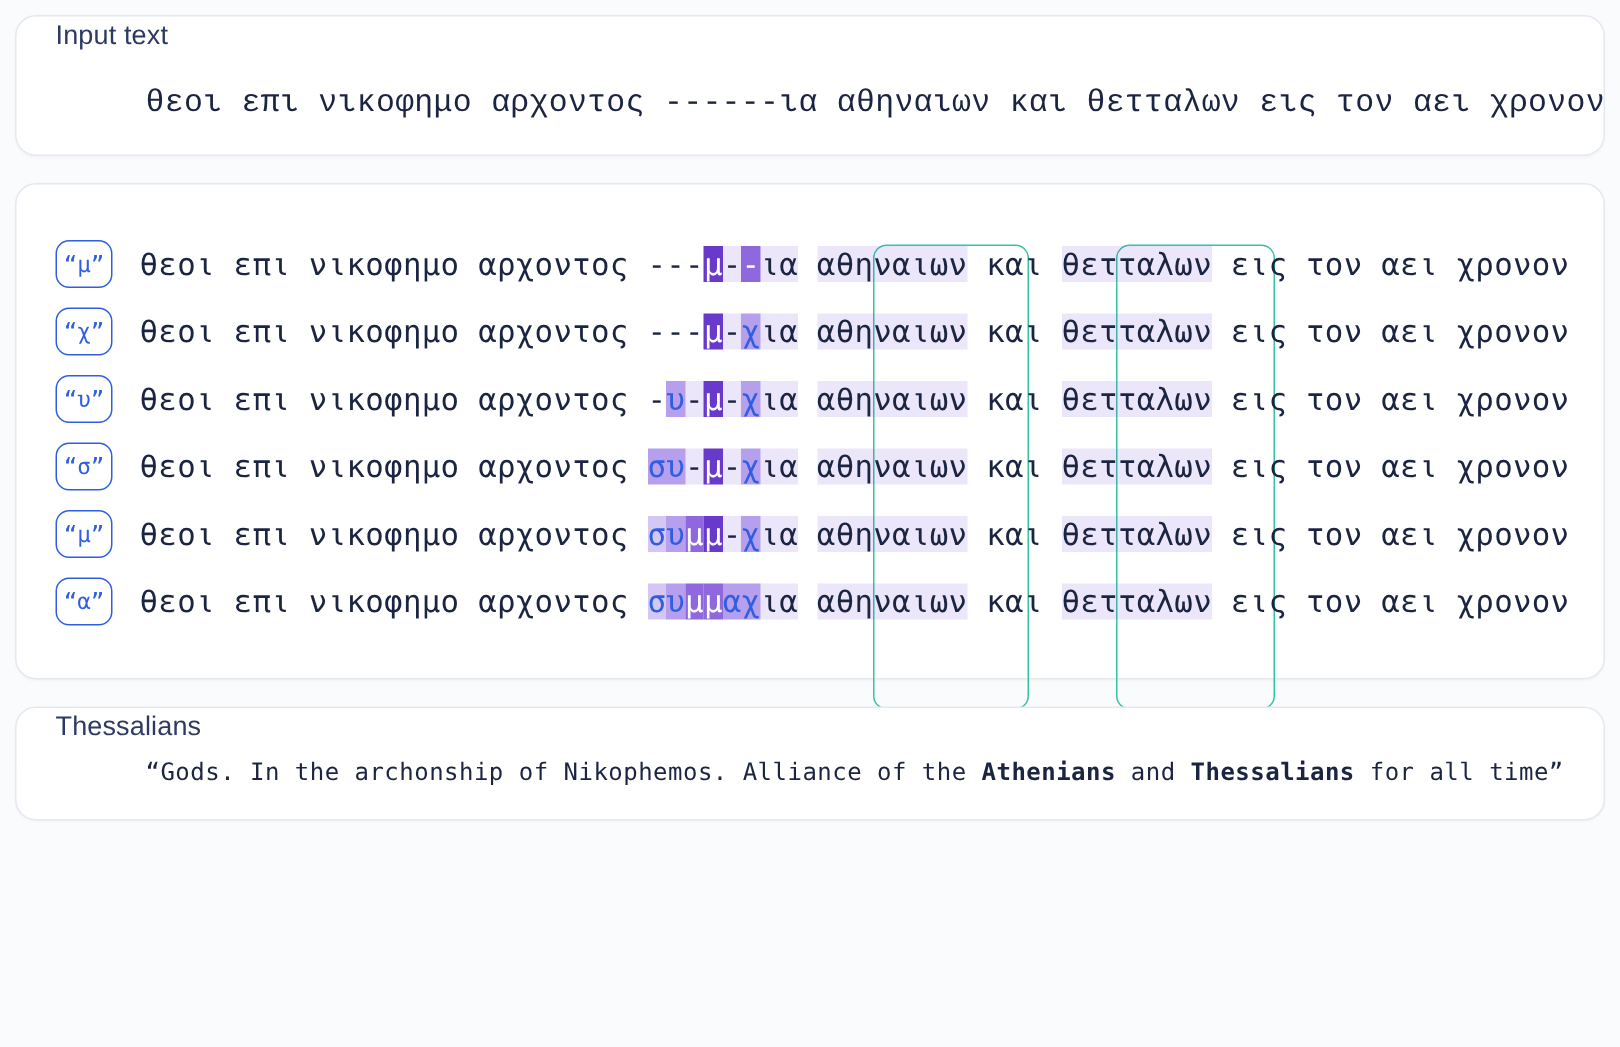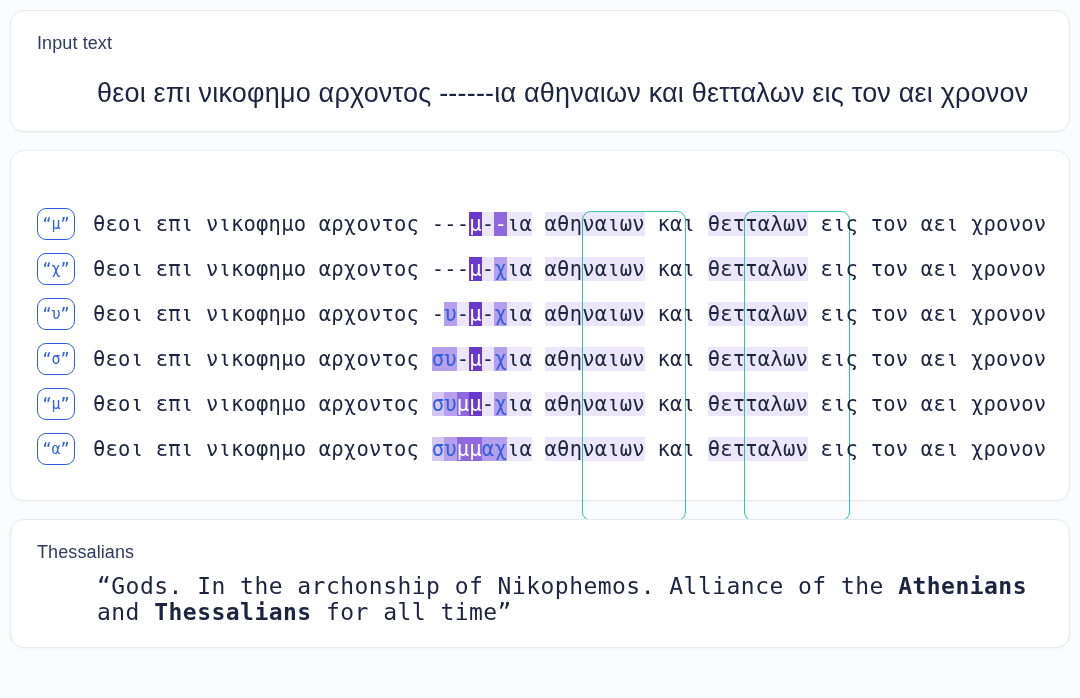--- a/index.html
+++ b/index.html
@@ -19,34 +19,34 @@
     --attn-border-soft:#37c2a6;
   }
   *{box-sizing:border-box}
   html,body{margin:0;padding:0;background:#fafbfc;}
   body{width:1080px;font-family:"Segoe UI","Helvetica Neue",Arial,sans-serif;color:var(--ink);padding:10px 10px 12px;}
   .card{
     background:var(--card-bg);
     border:1px solid var(--card-border);
     border-radius:14px;
     box-shadow:0 1px 2px rgba(20,30,60,0.03);
-    padding:22px 26px 22px;
+    padding:2px 26px 22px;
     margin-bottom:18px;
     position:relative;
   }
   .card-title{
     font-size:18px;
     font-weight:500;
     color:var(--ink2);
     letter-spacing:0.1px;
     margin-bottom:10px;
   }
   .greek-line{
-    font-family:Liberation Sans, sans-serif;
-    font-size:27px;
+    font-family:Liberation Mono, monospace;
+    font-size:21px;
     color:var(--ink);
     padding-left:60px;
     letter-spacing:0.2px;
     white-space:nowrap;
     margin-top:24px;
   }
   
   .rest-body{position:relative;padding-top:22px;}
   .row{
     display:flex;
@@ -86,21 +86,21 @@
   
   .attn-box{
     position:absolute;
     border:1.6px solid var(--attn-border);
     border-radius:9px;
     pointer-events:none;
   }
   
   .trans-text{
     font-family:"DejaVu Sans Mono","Menlo","Consolas",monospace;
-    font-size:23px;
+    font-size:16px;
     color:var(--ink);
     padding-left:60px;
     letter-spacing:0.02em;
   }
   .trans-text b{font-weight:700;}
 </style>
 </head>
 <body>
 
 <div class="card">

